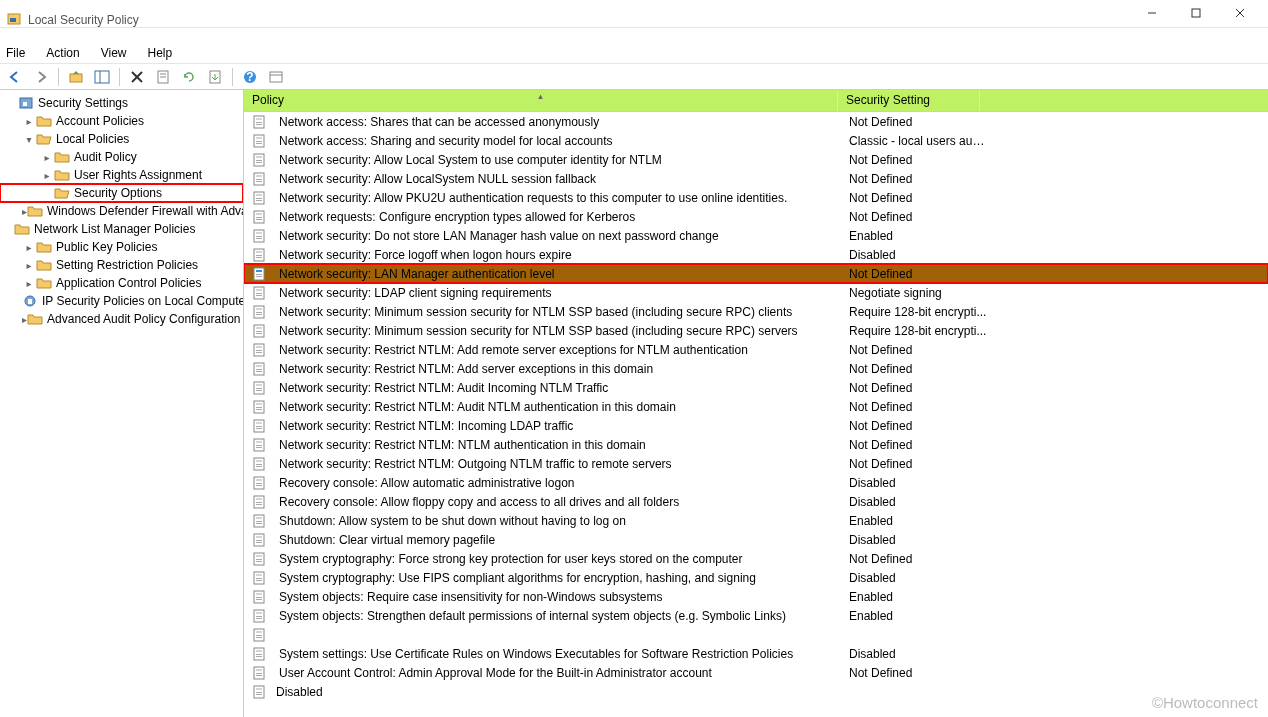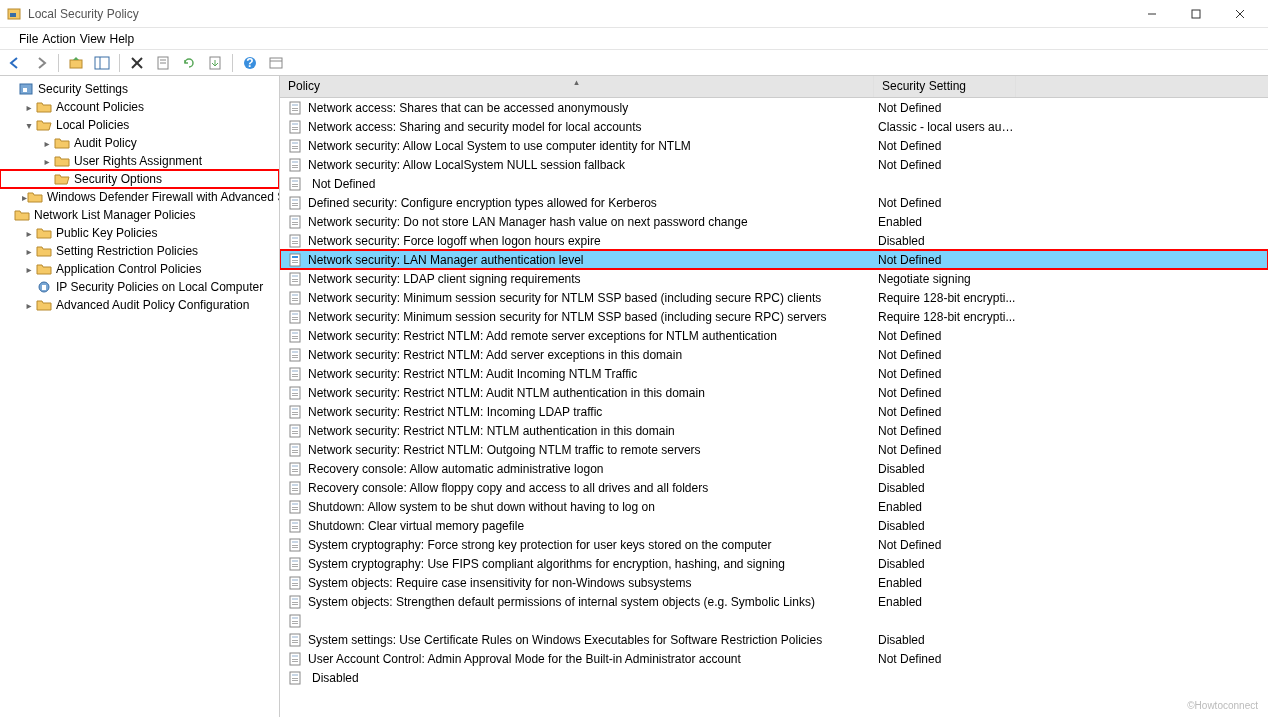--- a/index.html
+++ b/index.html
@@ -1,43 +1,43 @@
 <!DOCTYPE html>
 <html><head>
 <meta charset="utf-8">
 <style>
   * { box-sizing: border-box; margin: 0; padding: 0; font-family: "Segoe UI", Tahoma, sans-serif; font-size: 12px; }
   body { background: #fff; width: 1268px; height: 717px; overflow: hidden; display: flex; flex-direction: column; }
-  .titlebar { height: 28px; display: flex; align-items: center; padding: 0 6px; border-bottom: 1px solid #e5e5e5; }
+  .titlebar { height: 28px; display: flex; align-items: flex-end; padding: 0 6px; border-bottom: 1px solid #e5e5e5; }
   .titlebar .app-icon { width: 16px; height: 16px; margin-right: 6px; }
   .titlebar .title { flex: 1; color: #555; }
   .winbtn { width: 44px; height: 28px; display:flex;align-items:center;justify-content:center; color:#555;}
-  .menubar { height: 22px; display: flex; align-items: center; padding: 0 19px; gap: 4px; border-bottom: 1px solid #e5e5e5;}
+  .menubar { height: 22px; display: flex; align-items: center; padding: 0 6px; gap: 21px; border-bottom: 1px solid #e5e5e5; margin-top: 14px;}
   .menubar span { color: #000; cursor: default; }
   .toolbar { height: 26px; display:flex; align-items:center; padding: 2px 4px; gap: 4px; border-bottom: 1px solid #ccc;}
   .tbtn { width: 22px; height: 22px; display:flex;align-items:center;justify-content:center; }
   .tsep { width:1px; height:18px; background:#ccc; margin: 0 2px;}
   .content { flex:1; display:flex; overflow:hidden; border-top: 0; }
-  .tree { width: 280px; overflow: auto; padding: 4px 0; border-right: 1px solid #ccc;}
+  .tree { width: 244px; overflow: auto; padding: 4px 0; border-right: 1px solid #ccc;}
   .tree-row { display:flex; align-items:center; height: 18px; padding-right:4px; white-space: nowrap; cursor:default;}
   .tree-row .expander { width:14px; text-align:center; color:#666; font-size:10px;}
   .tree-row .ticon { width:16px; height:16px; margin-right:4px; flex-shrink:0;}
   .tree-row.highlight { outline: 2px solid #ff0000; outline-offset: -1px; }
   .listpane { flex:1; overflow:auto; }
-  .listhdr { display:flex; height:22px; border-bottom:1px solid #ccc; position:sticky; top:0; background:#e5e5e5;}
+  .listhdr { display:flex; height:22px; border-bottom:1px solid #ccc; position:sticky; top:0; background:#bef264;}
   .listhdr .hcell { padding: 3px 8px; border-right:1px solid #e0e0e0; text-align:left;}
   .hcell.policy { flex: 0 0 594px; position:relative; }
   .hcell.setting { flex: 0 0 142px; }
   .listrow { display:flex; height:19px; align-items:center; cursor:default;}
-  .listrow.selected { background:#7dd3fc; }
+  .listrow.selected { background:#a16207; }
   .listrow.highlight-row { outline:2px solid #ff0000; outline-offset:-1px; }
   .listrow .picon { width:16px; height:16px; margin: 0 4px 0 8px; flex-shrink:0;}
-  .listrow .pname { flex: 0 0 566px; white-space:nowrap; overflow:hidden; text-overflow:ellipsis; }
+  .listrow .pname { flex: 0 0 566px; white-space:nowrap; overflow:hidden; text-overflow:ellipsis;margin-left:7px; }
   .listrow .psetting { flex: 0 0 142px; white-space:nowrap; overflow:hidden; text-overflow:ellipsis; padding-left:4px;}
-  .watermark { position:absolute; bottom:6px; right:10px; color:#bbb; font-size:10px;}
+  .watermark { position:absolute; bottom:6px; right:10px; color:#bbb; font-size:15px;}
   .sort-indicator { position:absolute; left:50%; top:1px; transform:translateX(-50%); font-size:9px; color:#666;}
   .folder-open { fill:#f5c967; stroke:#b88a2e; }
   .folder { fill:#f5c967; stroke:#b88a2e; }
 </style>
 </head>
 <body>
 
 <div class="titlebar">
   <svg class="app-icon" viewBox="0 0 16 16">
       <rect x="2" y="3" width="12" height="10" fill="#f5c967" stroke="#b88a2e"></rect>
@@ -283,30 +283,31 @@
           <span class="pname">Network security: Allow LocalSystem NULL session fallback</span>
           <span class="psetting">Not Defined</span>
         </div>
         <div class="listrow">
           <svg class="picon" viewBox="0 0 16 16">
             <rect x="2" y="2" width="10" height="12" fill="#fff" stroke="#888"></rect>
             <rect x="4" y="4" width="6" height="2" fill="#c8d6e5"></rect>
             <rect x="4" y="8" width="6" height="1" fill="#aaa"></rect>
             <rect x="4" y="10" width="6" height="1" fill="#aaa"></rect>
           </svg>
-          <span class="psetting">Not Defined</span>
-        </div>
-        <div class="listrow">
-          <svg class="picon" viewBox="0 0 16 16">
-            <rect x="2" y="2" width="10" height="12" fill="#fff" stroke="#888"></rect>
-            <rect x="4" y="4" width="6" height="2" fill="#c8d6e5"></rect>
-            <rect x="4" y="8" width="6" height="1" fill="#aaa"></rect>
-            <rect x="4" y="10" width="6" height="1" fill="#aaa"></rect>
-          </svg>
-          <span class="pname">Defined security: Configure encryption types allowed for Kerberos</span>
+          <span class="pname">Network security: Allow PKU2U authentication requests to this computer to use online identities.</span>
+          <span class="psetting">Not Defined</span>
+        </div>
+        <div class="listrow">
+          <svg class="picon" viewBox="0 0 16 16">
+            <rect x="2" y="2" width="10" height="12" fill="#fff" stroke="#888"></rect>
+            <rect x="4" y="4" width="6" height="2" fill="#c8d6e5"></rect>
+            <rect x="4" y="8" width="6" height="1" fill="#aaa"></rect>
+            <rect x="4" y="10" width="6" height="1" fill="#aaa"></rect>
+          </svg>
+          <span class="pname">Network requests: Configure encryption types allowed for Kerberos</span>
           <span class="psetting">Not Defined</span>
         </div>
         <div class="listrow">
           <svg class="picon" viewBox="0 0 16 16">
             <rect x="2" y="2" width="10" height="12" fill="#fff" stroke="#888"></rect>
             <rect x="4" y="4" width="6" height="2" fill="#c8d6e5"></rect>
             <rect x="4" y="8" width="6" height="1" fill="#aaa"></rect>
             <rect x="4" y="10" width="6" height="1" fill="#aaa"></rect>
           </svg>
           <span class="pname">Network security: Do not store LAN Manager hash value on next password change</span>

